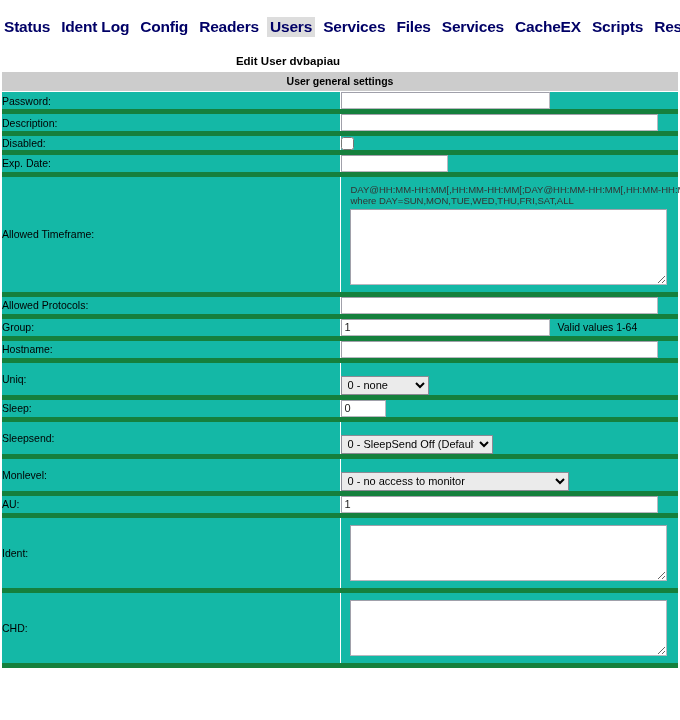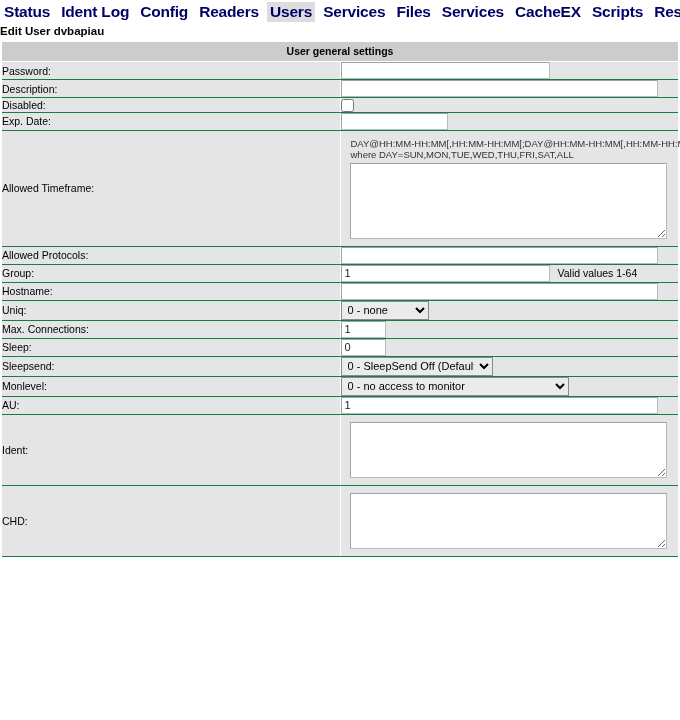--- a/index.html
+++ b/index.html
@@ -24,30 +24,31 @@
     white-space: nowrap;
     line-height: 18px;
   }
   #menu a {
     display: inline-block;
     color: #000066;
     font-weight: bold;
     font-size: 15.5px;
     text-decoration: none;
     padding: 1px 3px 1px 3px;
-    margin: 0 1px;
+    margin: 15px 1px;
     letter-spacing: -0.2px;
   }
   #menu a.active {
     background: #dddddd;
   }
 
   
   #subtitle {
     width: 576px;
+    text-align: center;
     font-weight: bold;
     font-size: 11.5px;
     padding: 2px 0 5px 0;
     color: #000000;
   }
 
   
   table.config {
     width: 676px;
     margin: 0 2px;
@@ -56,22 +57,22 @@
   }
   table.config tr.head th {
     background: #cccccc;
     font-size: 10.5px;
     font-weight: bold;
     text-align: center;
     padding: 3px 0 4px 0;
     border-bottom: 1px solid #ffffff;
   }
   table.config td {
-    background: #e5e5e5;
-    border-bottom: 1px solid #15803d;
+    background: #14b8a6;
+    border-bottom: 5px solid #15803d;
     border-top: 1px solid #ffffff;
     vertical-align: middle;
     padding: 0;
   }
   td.lbl {
     width: 163px;
     font-size: 10.5px;
     padding: 4px 0 4px 9px;
     border-right: 1px solid #ffffff;
     color: #000000;
@@ -135,20 +136,21 @@
   select.sel {
     font-family: "Liberation Sans", sans-serif;
     font-size: 11px;
     color: #000000;
     height: 19px;
     box-sizing: border-box;
     border: 1px solid #8a8a94;
     background: #ebebeb;
     padding: 1px 2px;
     vertical-align: middle;
+    margin-top: 13px;
   }
   select.w-uniq  { width: 88px; }
   select.w-slps  { width: 152px; }
   select.w-mon   { width: 228px; }
 
   .hint {
     font-size: 10.5px;
     color: #000000;
     margin-left: 8px;
     vertical-align: middle;
@@ -251,26 +253,20 @@
 
   <tr>
     <td class="lbl">Uniq:</td>
     <td class="val">
       <select class="sel w-uniq">
         <option>0 - none</option>
       </select>
     </td>
   </tr>
 
-  <tr>
-    <td class="lbl">Max. Connections:</td>
-    <td class="val">
-      <input type="text" class="txt w-tiny" value="1" style="">
-    </td>
-  </tr>
 
   <tr>
     <td class="lbl">Sleep:</td>
     <td class="val">
       <input type="text" class="txt w-tiny" value="0" style="">
     </td>
   </tr>
 
   <tr>
     <td class="lbl">Sleepsend:</td>

